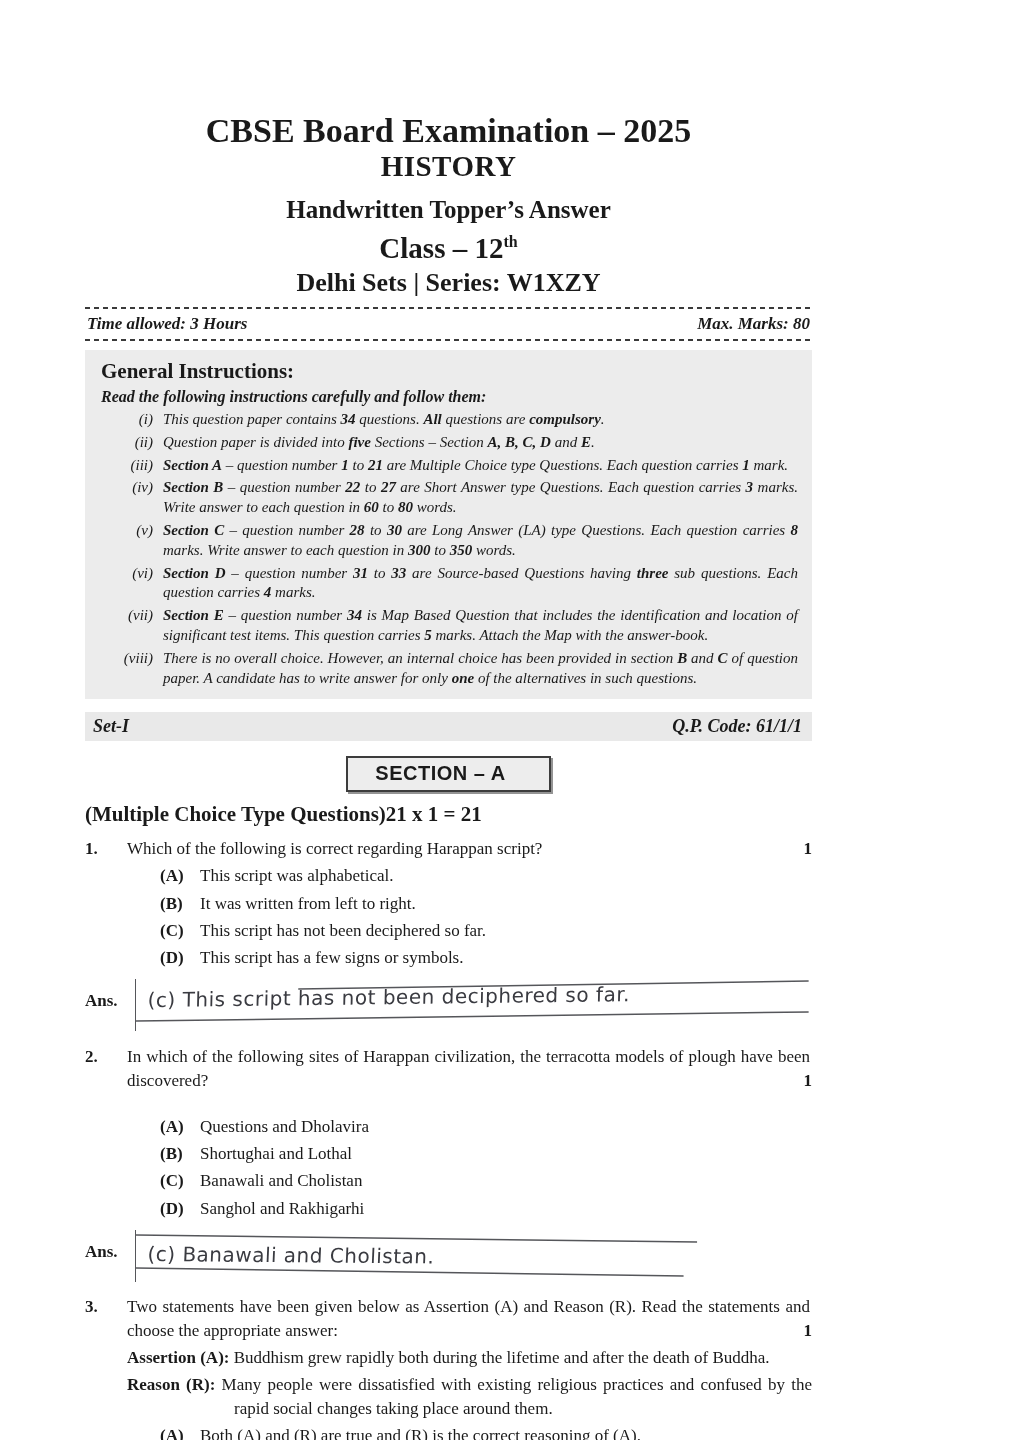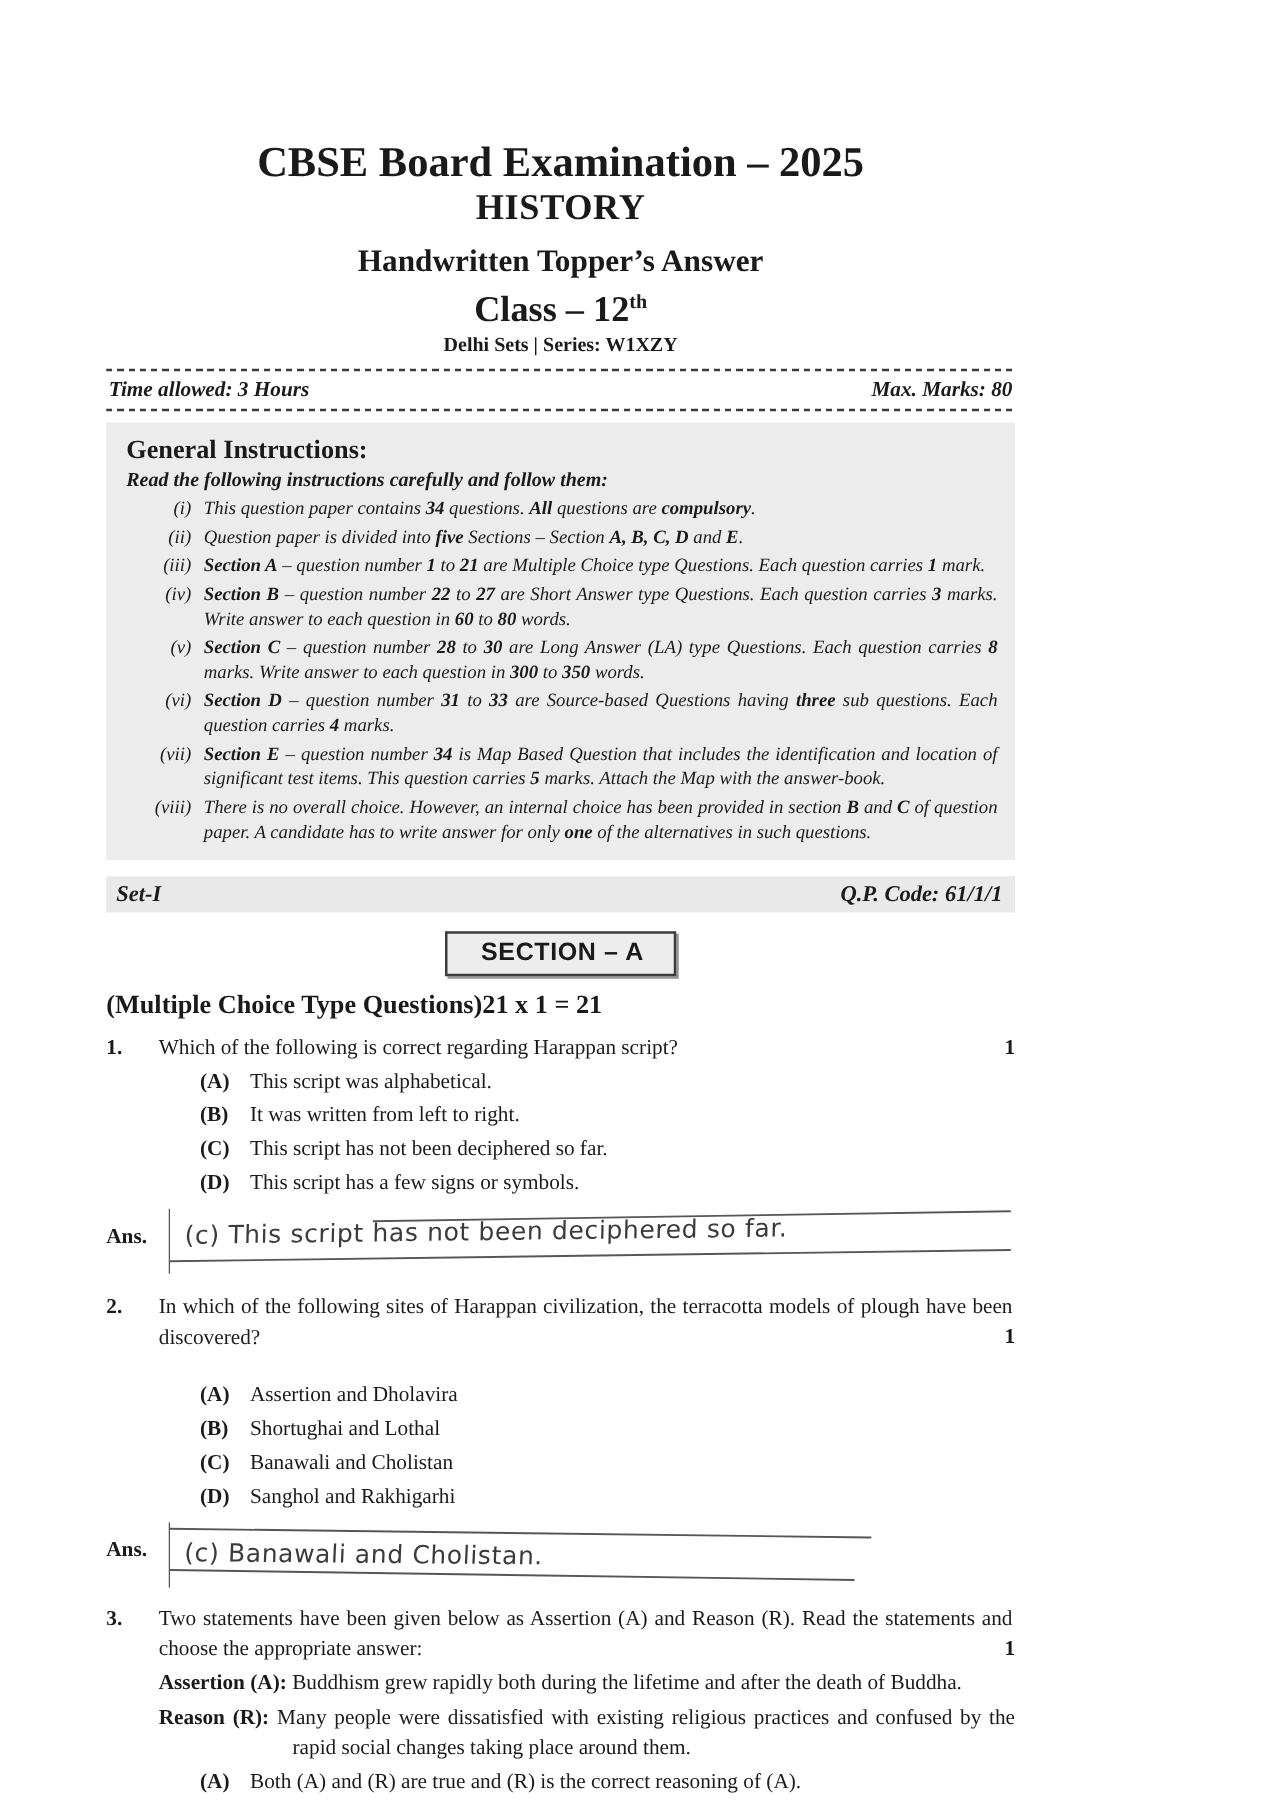--- a/index.html
+++ b/index.html
@@ -13,21 +13,21 @@
     box-sizing:border-box;
     padding:112px 84px 0 85px;
   }
   
   .head{text-align:center;}
   .t1{font-size:34px;font-weight:bold;line-height:1.12;}
   .t2{font-size:29px;font-weight:bold;line-height:1.15;letter-spacing:.5px;}
   .t3{font-size:25px;font-weight:bold;margin-top:13px;line-height:1.15;}
   .t4{font-size:29px;font-weight:bold;margin-top:8px;line-height:1.1;}
   .t4 sup{font-size:16px;}
-  .t5{font-size:16px;font-weight:bold;margin-top:3px;line-height:1.15;}
+  .t5{font-size:26px;font-weight:bold;margin-top:3px;line-height:1.15;}
   
   .dashed{
     height:2px;margin-top:9px;
     background:repeating-linear-gradient(90deg,#3a3a3a 0 5px,transparent 5px 9px);
   }
   .timerow{
     display:flex;justify-content:space-between;
     font-size:17px;font-weight:bold;font-style:italic;
     padding:5px 2px 3px 2px;
   }
@@ -46,21 +46,21 @@
     display:flex;justify-content:space-between;
     font-size:18px;font-weight:bold;font-style:italic;
   }
   
   .secbox-wrap{text-align:center;margin:15px 0 10px 0;}
   .secbox{
     display:inline-block;
     border:2px solid #3c3c3c;
     background:#ededed;
     box-shadow:2px 2px 0 rgba(60,60,60,.55);
-    padding:4px 24px 5px 27px;
+    padding:4px 43px 5px 27px;
     font-family:"Liberation Sans", sans-serif;
     font-size:20px;font-weight:bold;letter-spacing:.5px;
   }
   
   .mcqrow{display:flex;justify-content:flex-start;font-size:21px;font-weight:bold;margin-top:6px;}
   
   .q{margin-top:10px;}
   .qrow{display:grid;grid-template-columns:42px 1fr;}
   .qnum{font-weight:bold;font-size:17px;line-height:1.42;}
   .qbody{position:relative;font-size:17px;line-height:1.42;}
@@ -218,21 +218,21 @@
   <div class="q" style="margin-top:14px;">
     <div class="qrow">
       <span class="qnum">2.</span>
       <div class="qbody">
         <span class="qtext">In which of the following sites of Harappan civilization, the terracotta models of plough have been discovered?</span>
         <span class="qmarks l2">1</span>
         <div class="opts" style="margin-top:22px;">
 
             <div class="opt">
               <span class="optletter">(A)</span>
-              <span>Assertion and Dholavira</span>
+              <span>Questions and Dholavira</span>
             </div>
 
             <div class="opt">
               <span class="optletter">(B)</span>
               <span>Shortughai and Lothal</span>
             </div>
 
             <div class="opt">
               <span class="optletter">(C)</span>
               <span>Banawali and Cholistan</span>

